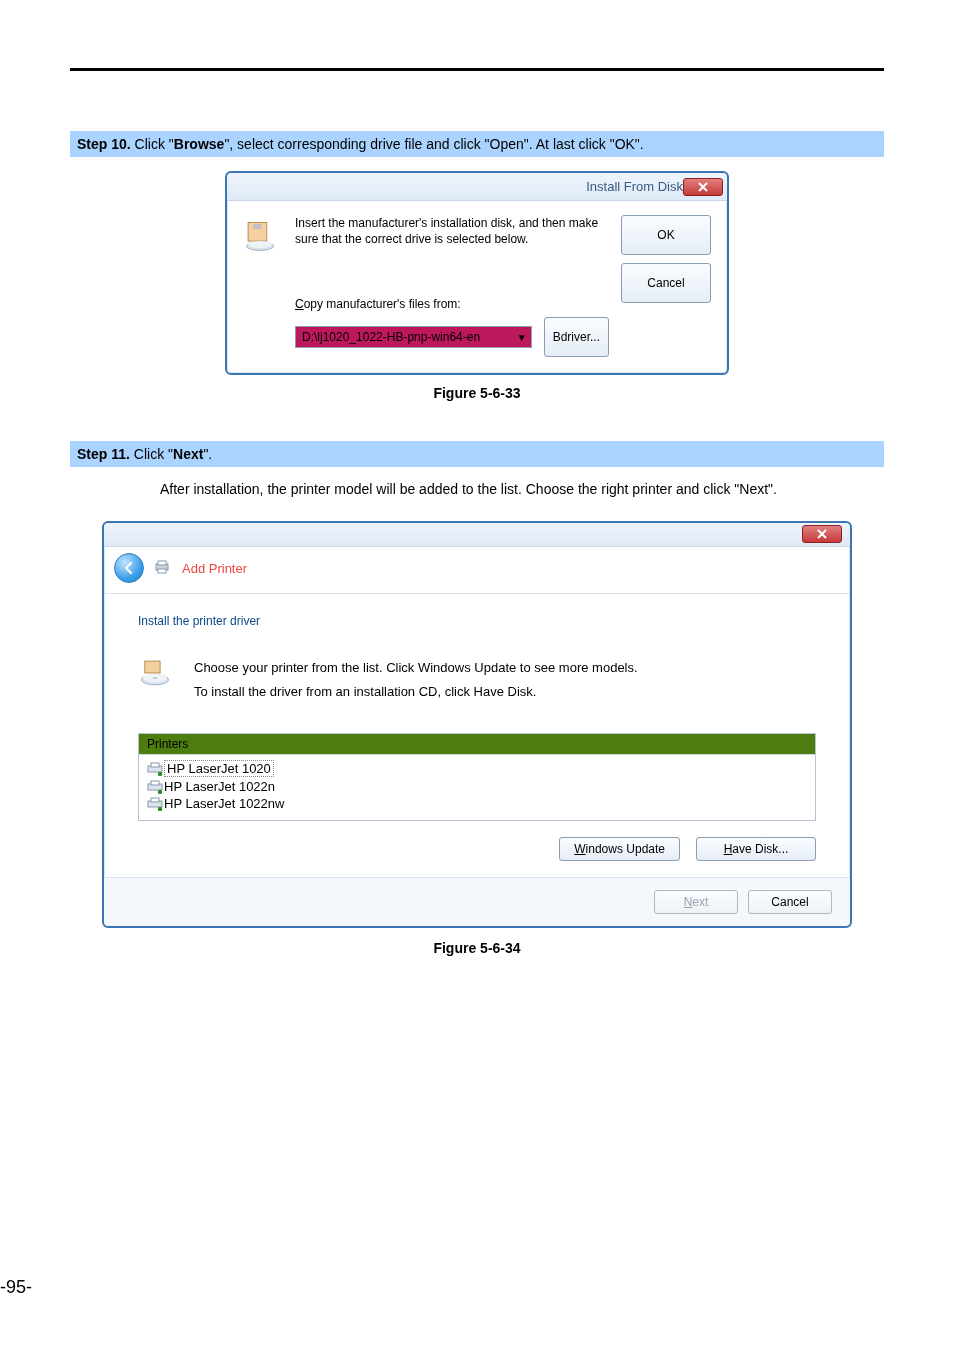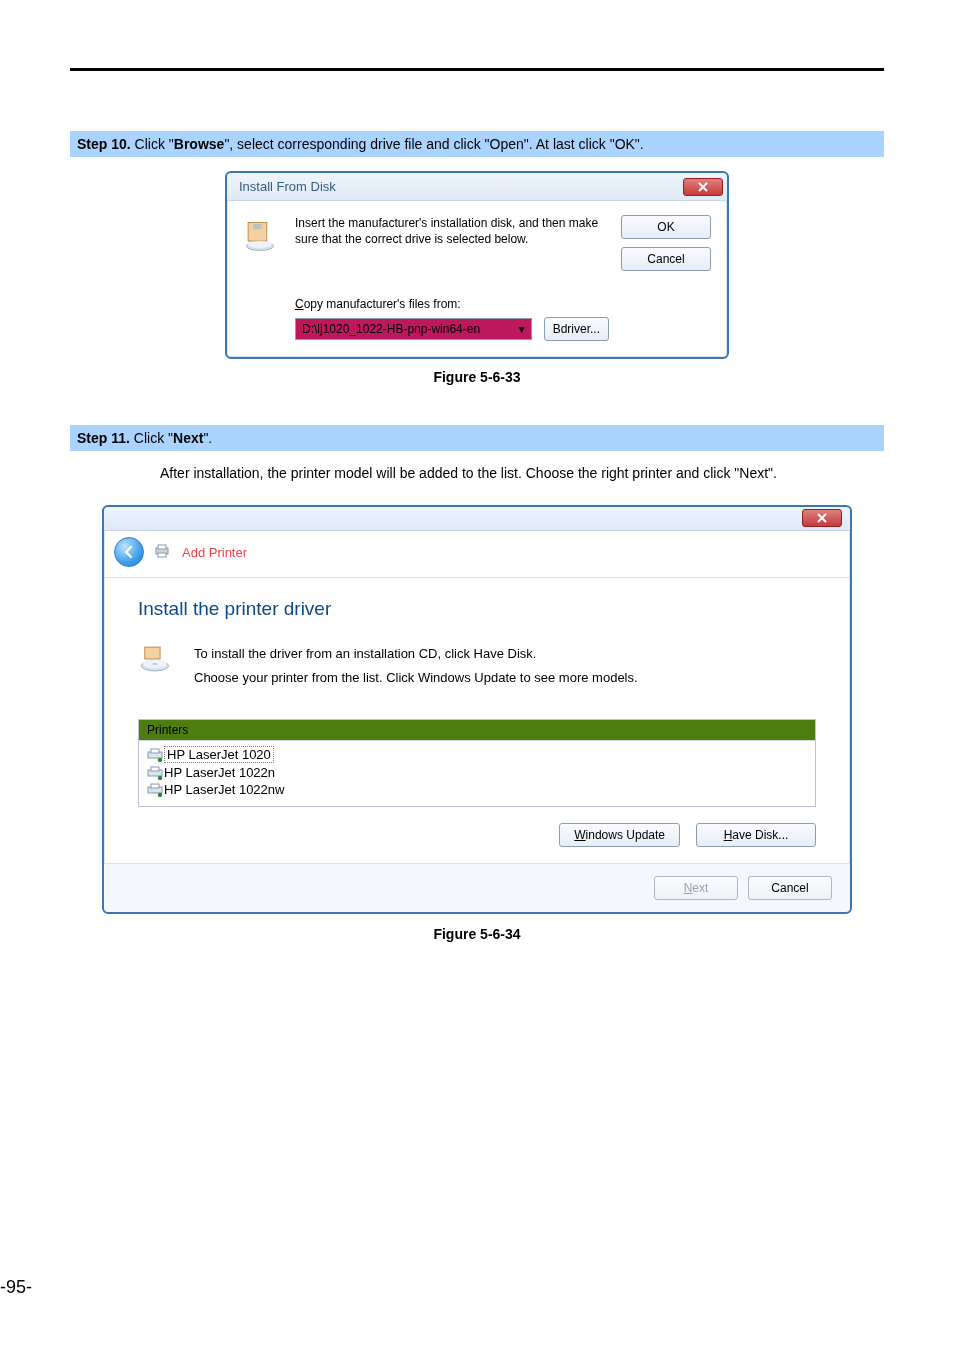--- a/index.html
+++ b/index.html
@@ -58,21 +58,21 @@
     background: #fff;
     box-shadow: 0 0 0 1px #dbe7f5 inset;
     font-family: "Segoe UI", Tahoma, sans-serif;
     font-size: 12px;
     color: #000;
   }
   .dlg1-title {
     height: 28px;
     display:flex;
     align-items:center;
-    justify-content:space-between;
+    justify-content:flex-end;
     padding: 0 0 0 12px;
     background: linear-gradient(#eef4fb,#dfeaf7);
     border-bottom: 1px solid #c8d6e8;
     border-radius: 5px 5px 0 0;
     color: #3a5b82;
     font-size: 13px;
   }
   .close-x {
     width: 40px;
     height: 18px;
@@ -88,21 +88,21 @@
   .dlg1-body {
     display:flex;
     padding: 14px 16px 16px 16px;
     gap: 12px;
   }
   .dlg1-left { width: 40px; padding-top:4px; }
   .disk-icon svg { width:34px; height:34px; }
   .dlg1-mid { flex:1; }
   .dlg1-right { width: 90px; display:flex; flex-direction:column; gap:8px; }
   .win-btn {
-    height: 24px;
+    height: 40px;
     border: 1px solid #8a9db3;
     border-radius: 3px;
     background: linear-gradient(#fafcff,#e6edf6);
     font-size: 12px;
     display:flex;
     align-items:center;
     justify-content:center;
     padding: 0 8px;
     white-space:nowrap;
   }
@@ -160,21 +160,21 @@
     display:flex;align-items:center;justify-content:center;
   }
   .back-btn svg { width:14px;height:14px; }
   .dlg2-title {
     display:flex; align-items:center; gap:12px;
     color:#ef4444;
     font-size:13px;
   }
   .printer-ico svg { width:16px; height:16px; }
   .dlg2-body { padding: 20px 34px 16px 34px; }
-  .dlg2-heading { color:#0a4a8a; font-size:19px; margin-bottom:22px; }
+  .dlg2-heading { color:#0a4a8a; font-size:12px; margin-bottom:28px; }
   .dlg2-msg-row { display:flex; gap:16px; margin-bottom:30px; }
   .dlg2-msg-row .icon-col { width:40px; }
   .dlg2-msg-row .txt-col { font-size:13px; line-height:1.8; }
   .printers-box {
     border:1px solid #b8c4d4;
     background:#fff;
   }
   .printers-head {
     border-bottom:1px solid #d0d8e4;
     padding:3px 8px;
@@ -318,22 +318,22 @@
             <span class="disk-icon">
               <svg viewBox="0 0 40 40" width="38" height="38">
                   <ellipse cx="20" cy="28" rx="16" ry="6" fill="#d8e2ee" stroke="#9ab"></ellipse>
                   <ellipse cx="20" cy="26" rx="14" ry="5" fill="#eef3f8"></ellipse>
                   <ellipse cx="20" cy="26" rx="3" ry="1.2" fill="#bcc"></ellipse>
                   <rect x="8" y="6" width="18" height="14" fill="#f4d0a0" stroke="#b08040"></rect>
                 </svg>
             </span>
           </div>
           <div class="txt-col">
+            <div>Choose your printer from the list. Click Windows Update to see more models.</div>
             <div>To install the driver from an installation CD, click Have Disk.</div>
-            <div>Choose your printer from the list. Click Windows Update to see more models.</div>
           </div>
         </div>
         <div class="printers-box">
           <div class="printers-head">Printers</div>
           <div class="printers-list">
             <div class="printer-row selected">
               <svg viewBox="0 0 16 14">
                   <rect x="1" y="4" width="14" height="6" fill="#dce4ee" stroke="#8899aa"></rect>
                   <rect x="4" y="1" width="8" height="4" fill="#fff" stroke="#8899aa"></rect>
                   <circle cx="13" cy="12" r="2.2" fill="#2a8a2a"></circle>

